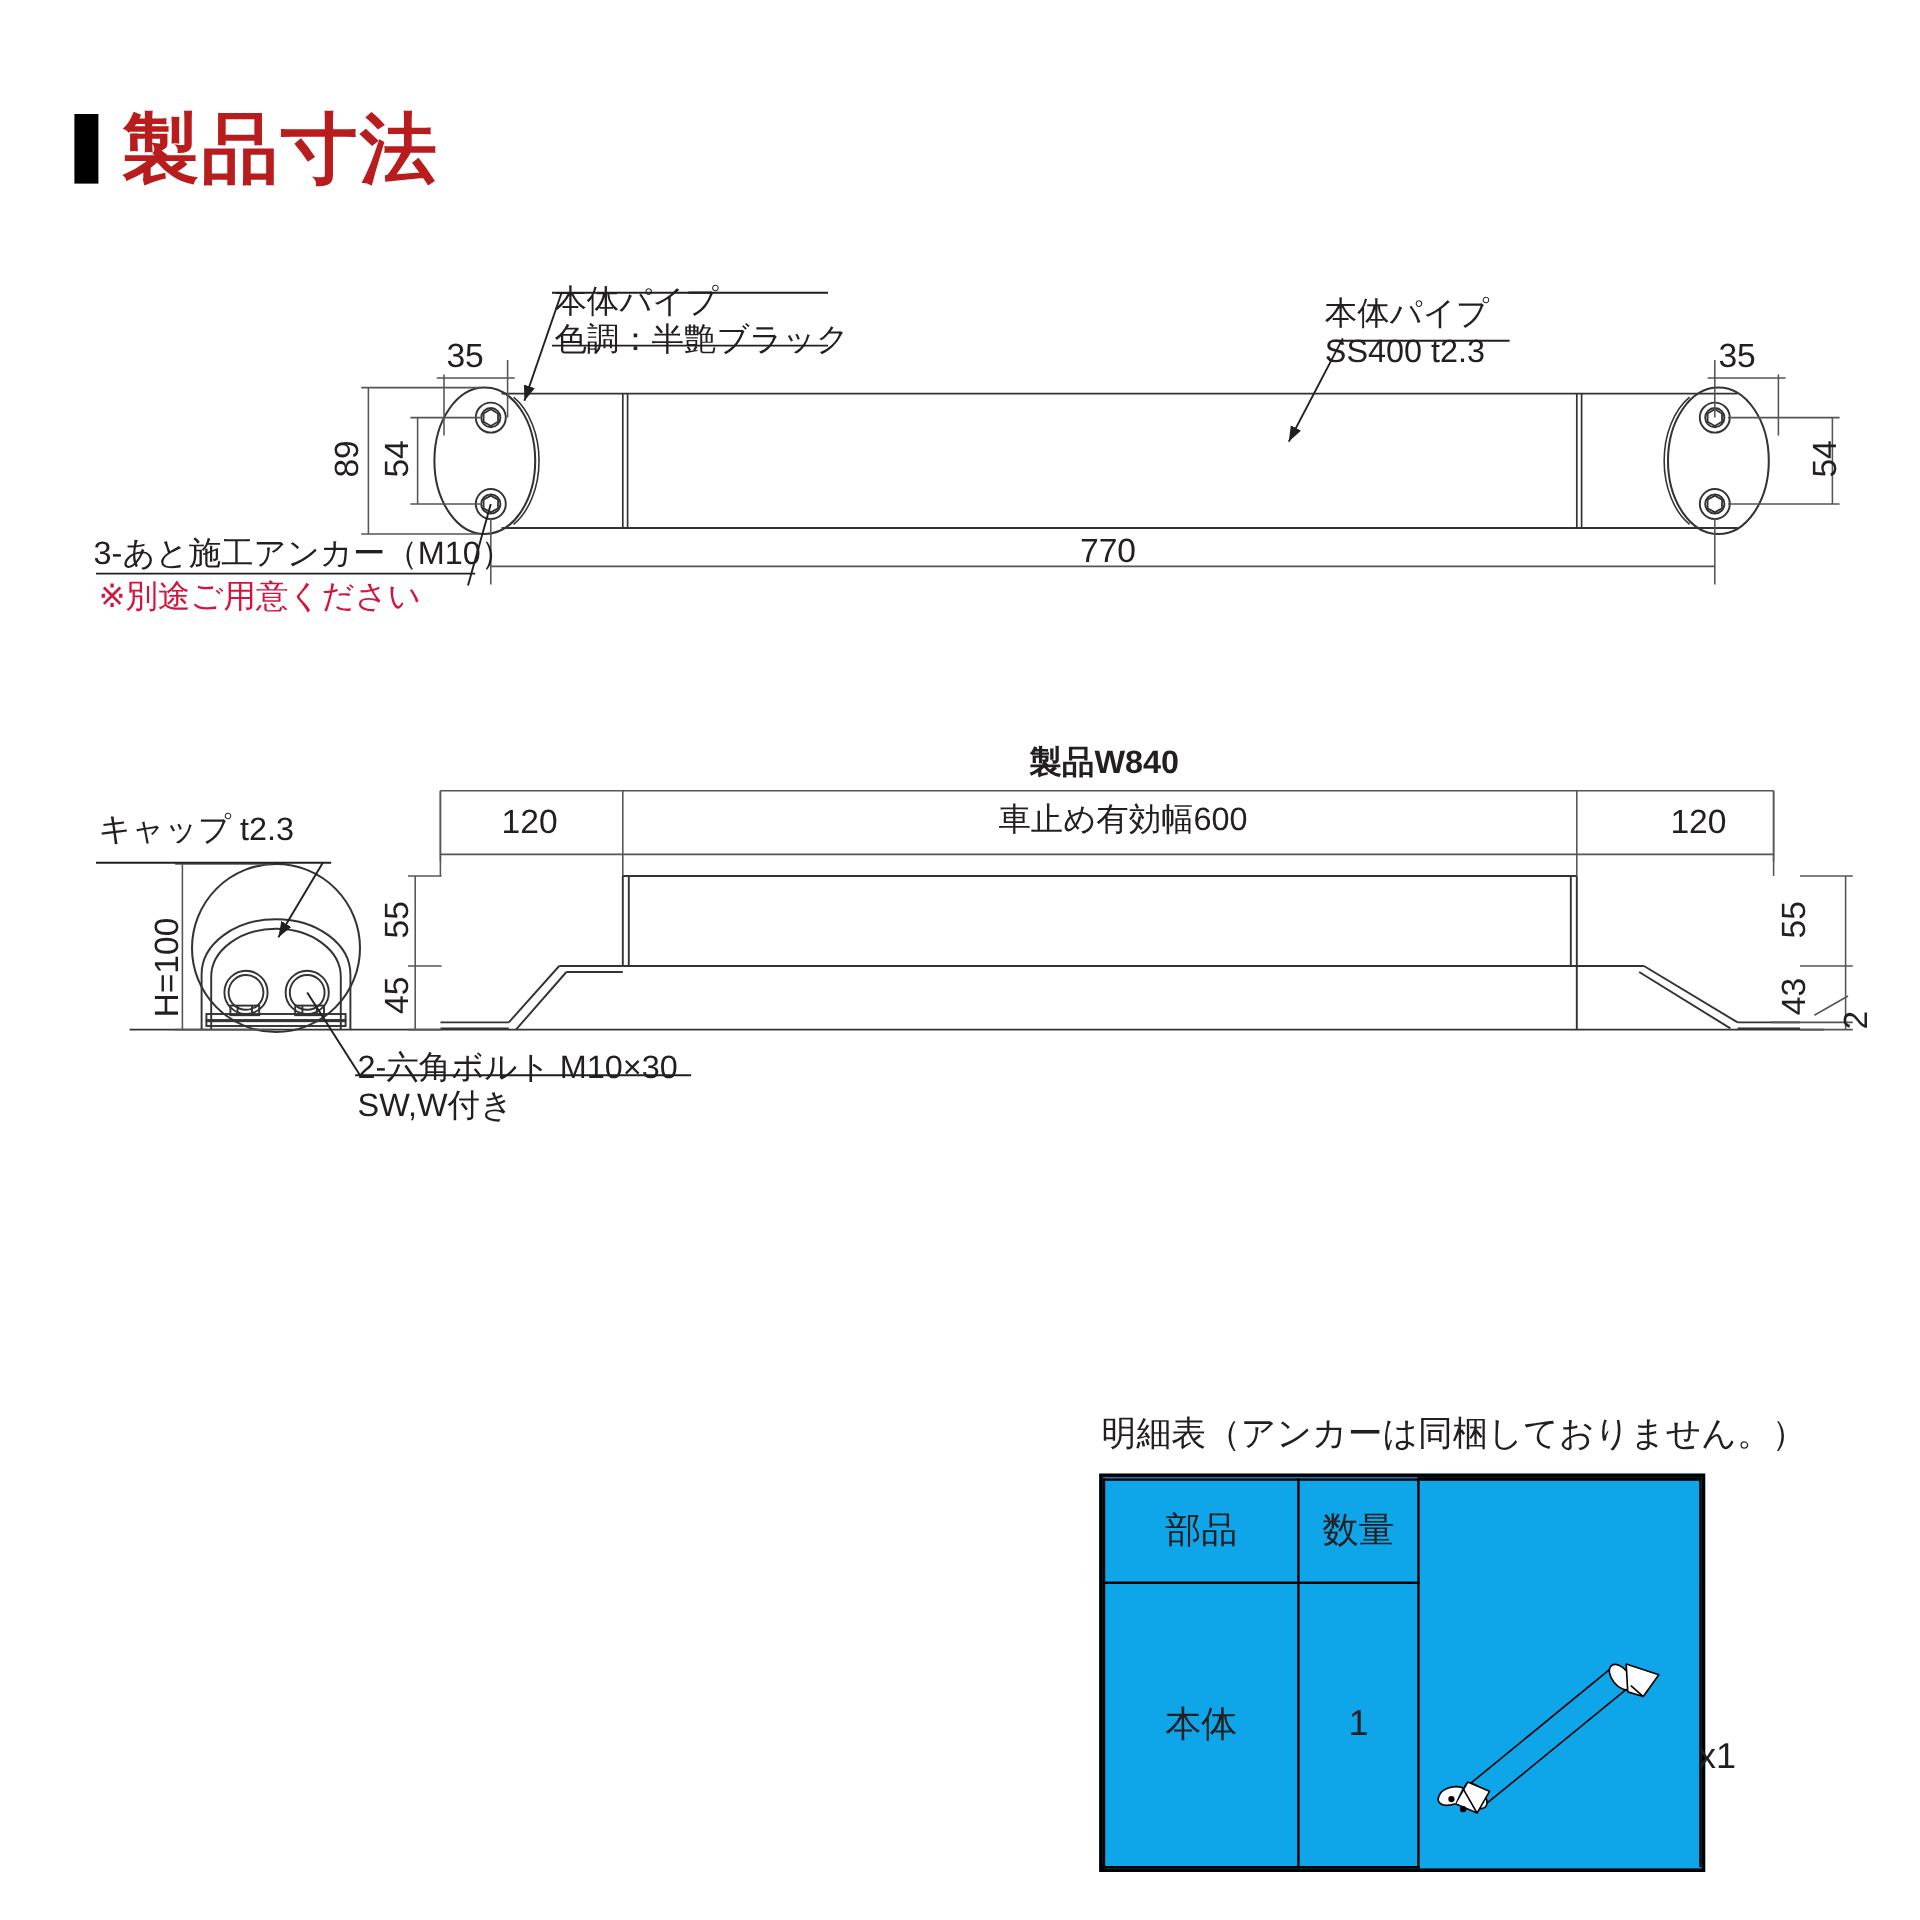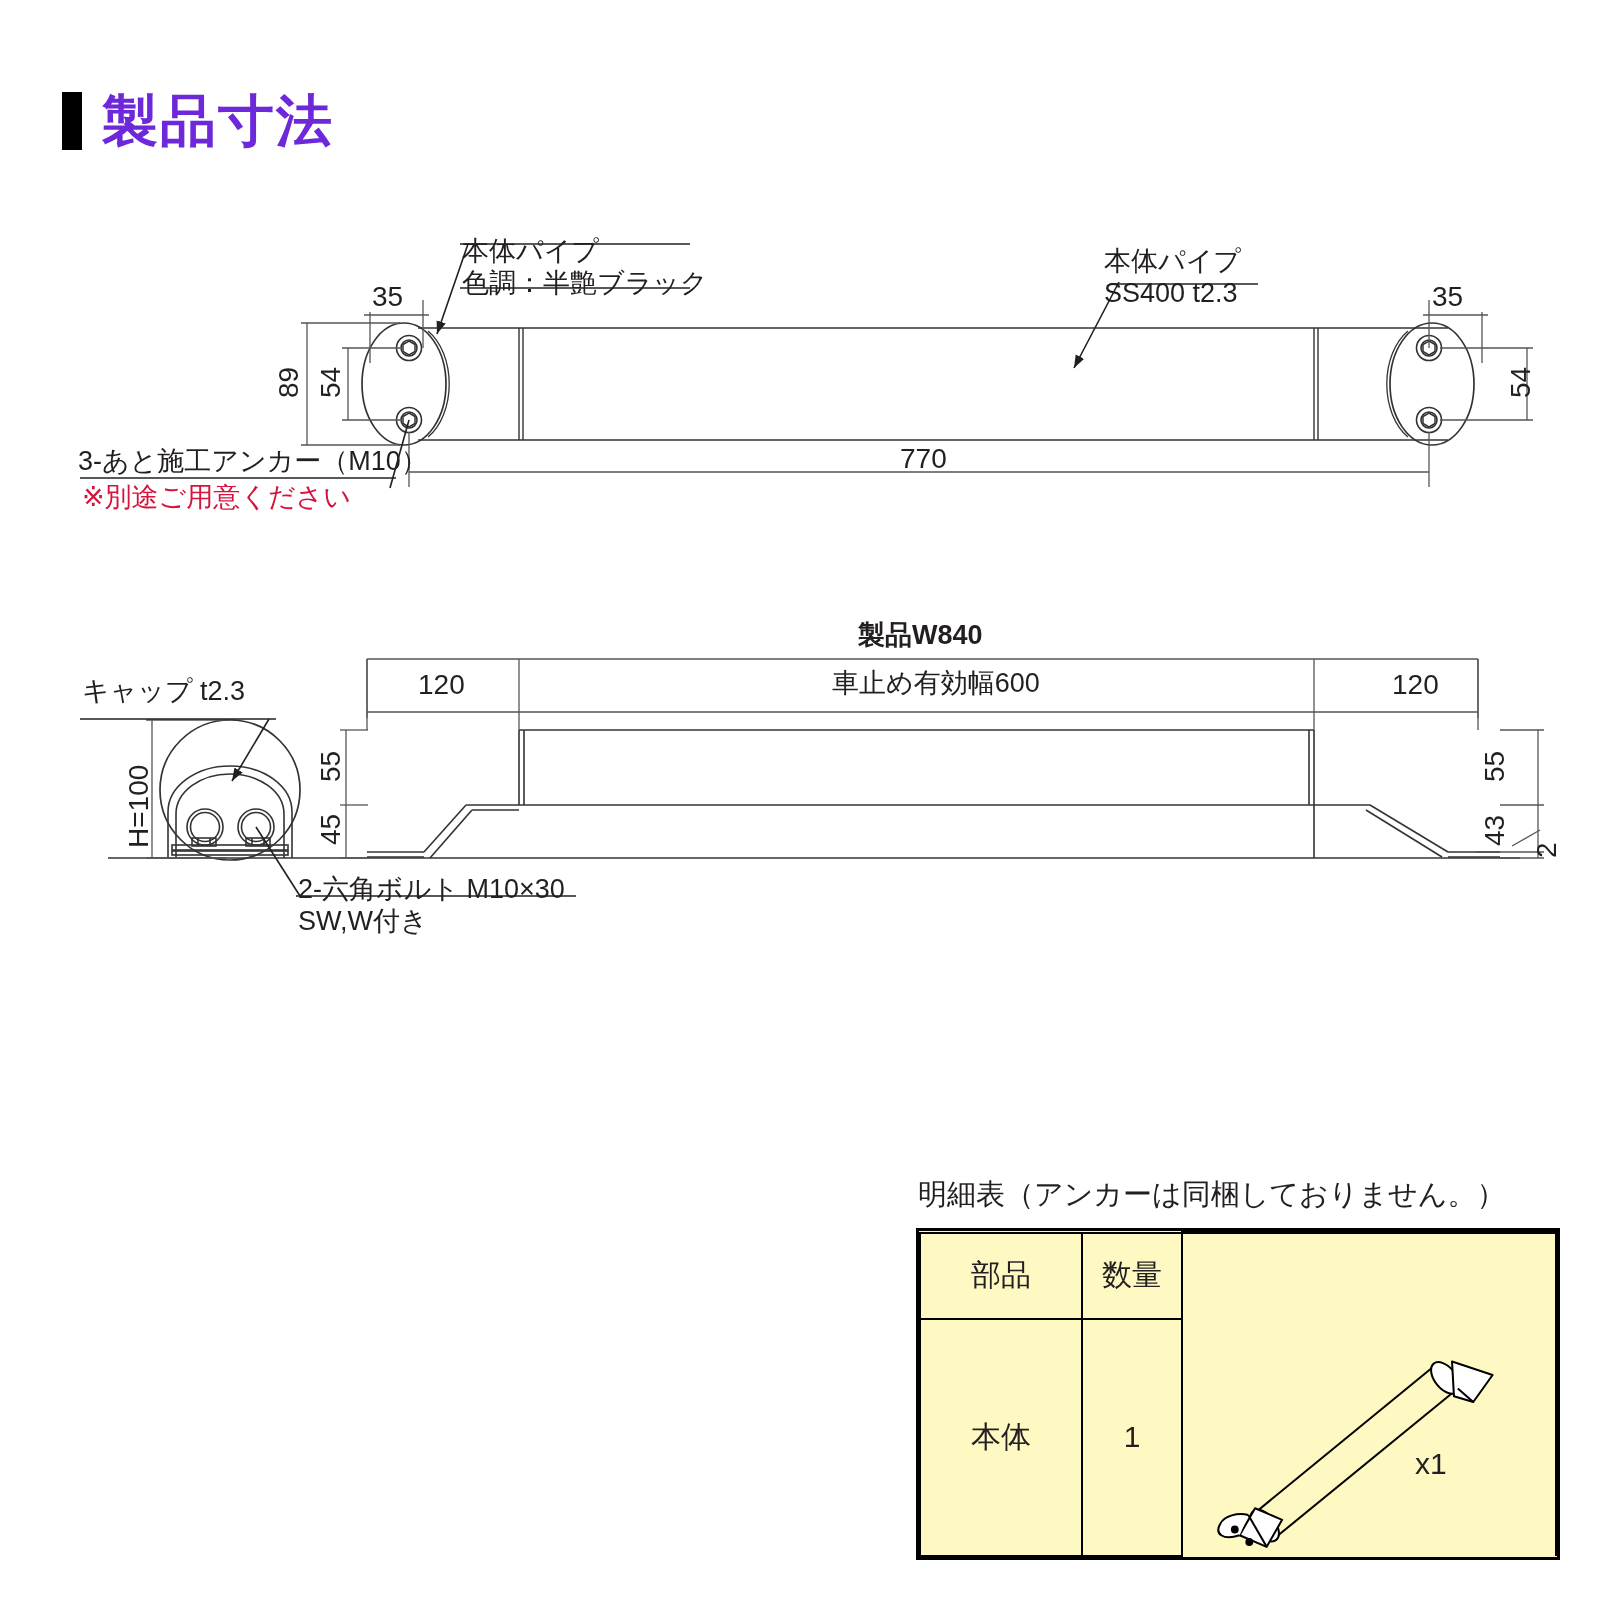--- a/index.html
+++ b/index.html
@@ -30,25 +30,25 @@
     display: flex;
     align-items: center;
     gap: 20px;
   }
   #heading .bar {
     width: 20px;
     height: 58px;
     background: #000000;
   }
   #heading .title {
-    font-size: 56px;
+    font-size: 64px;
     font-weight: bold;
     letter-spacing: 2px;
     line-height: 1;
-    color: #6d28d9;
+    color: #b91c1c;
   }
 
   
   .canvas {
     position: absolute;
     left: 0; top: 0;
     width: 1600px;
     height: 1600px;
     pointer-events: none;
   }
@@ -74,25 +74,25 @@
     left: 918px;
     top: 1175px;
     font-size: 29px;
     white-space: nowrap;
     color: #231f20;
   }
   #parts-table {
     position: absolute;
     left: 916px;
     top: 1228px;
-    width: 644px;
+    width: 505px;
     height: 332px;
     border: 3px solid #000;
     box-sizing: border-box;
-    background: #fef9c3;
+    background: #0ea5e9;
   }
   #parts-table table {
     width: 100%;
     height: 100%;
     border-collapse: collapse;
     table-layout: fixed;
   }
   #parts-table th, #parts-table td {
     border: 2px solid #000;
     font-weight: normal;

